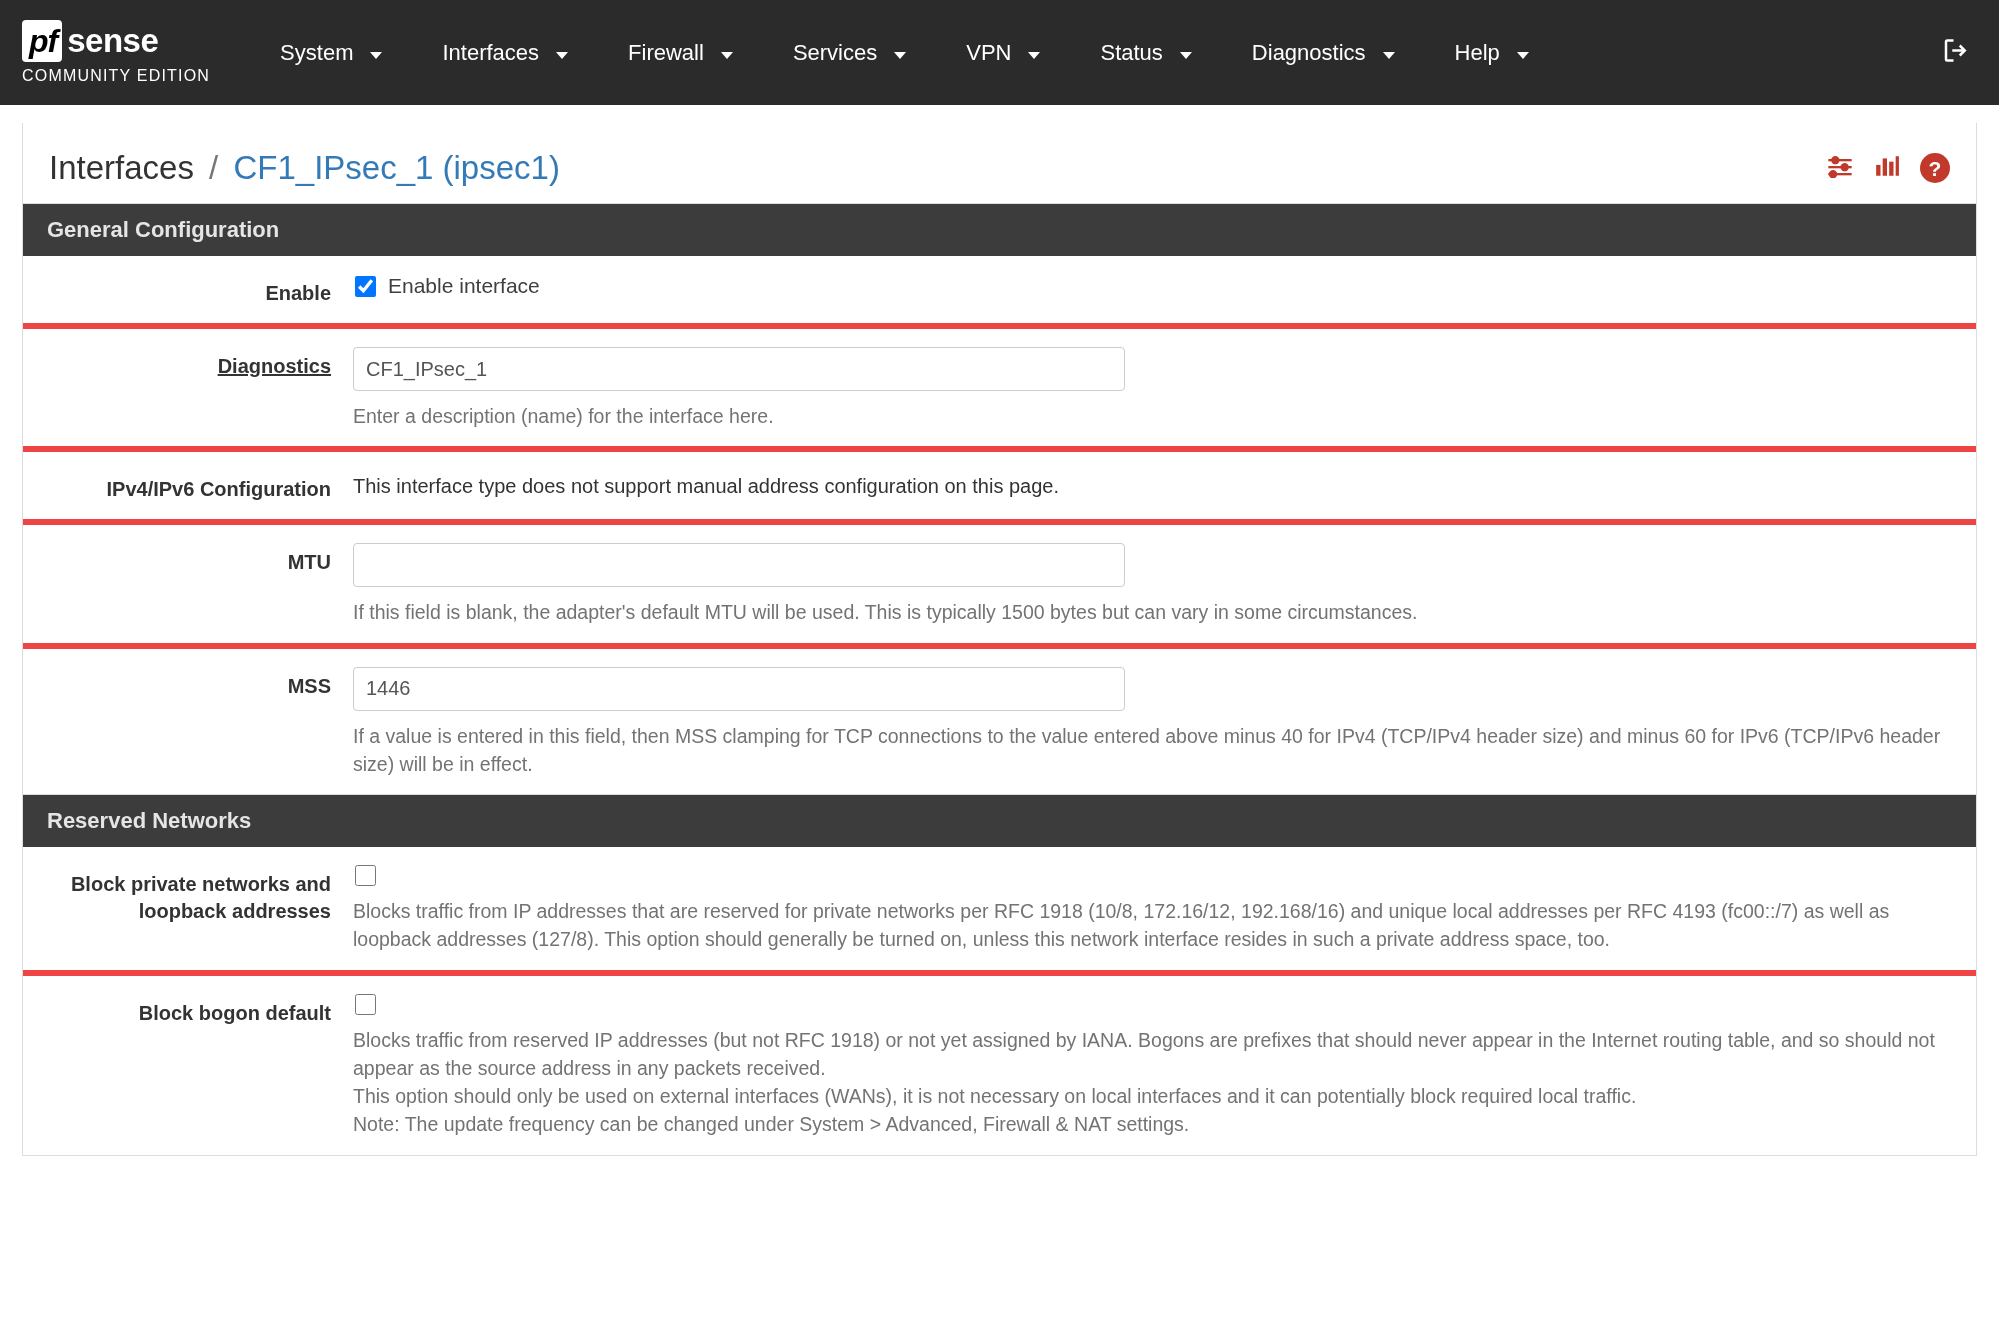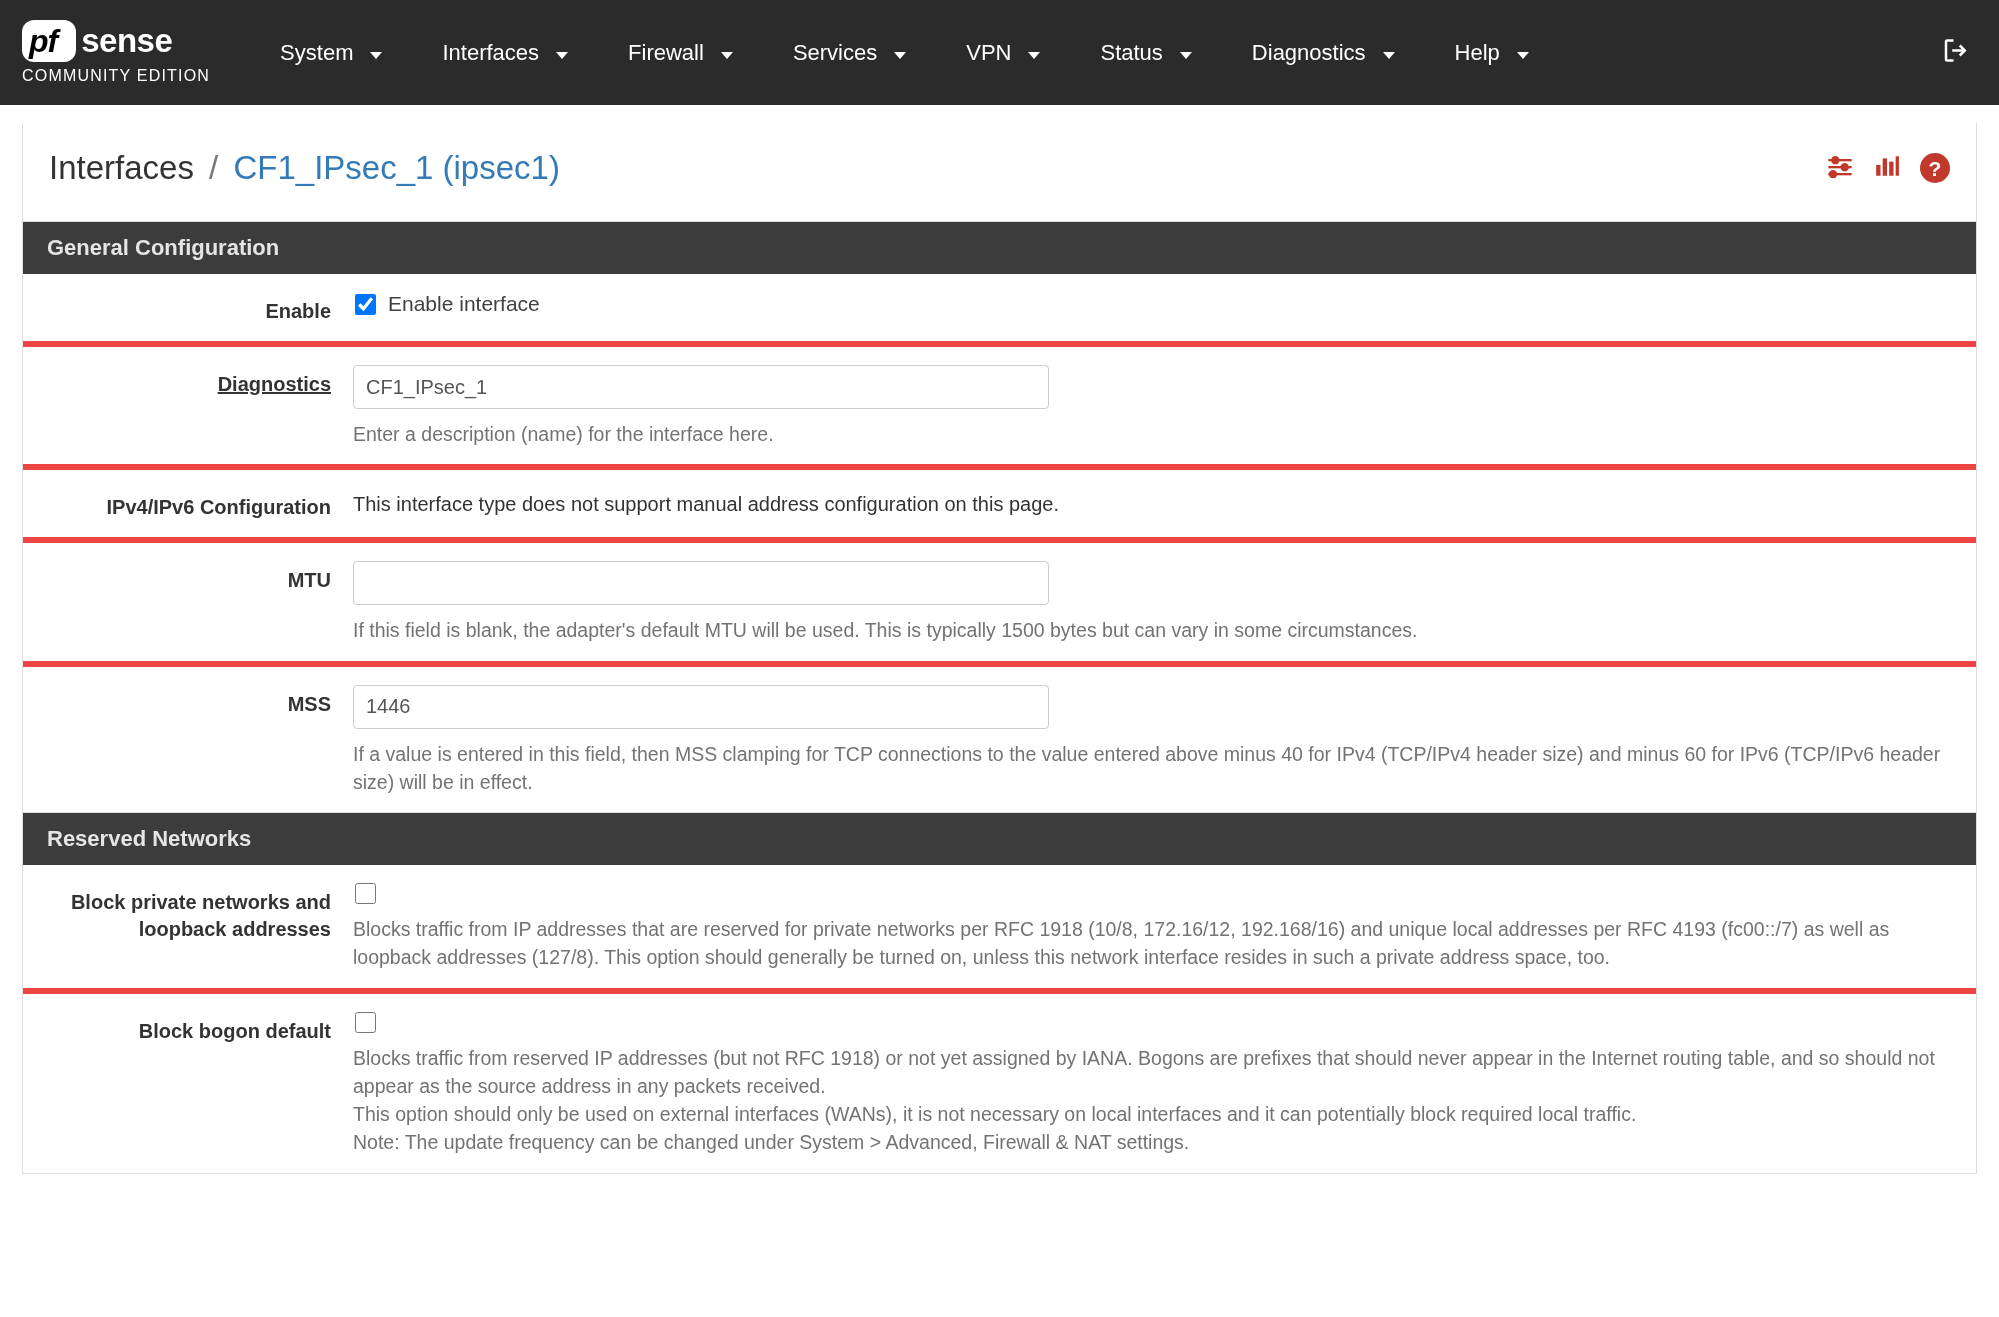--- a/index.html
+++ b/index.html
@@ -33,24 +33,24 @@
   .brand-logo {
     display: flex;
     align-items: center;
   }
   .brand-pf {
     background: #ffffff;
     color: #000000;
     font-weight: bold;
     font-size: 32px;
     line-height: 34px;
-    padding: 4px 19px 4px 7px;
+    padding: 4px 5px 4px 7px;
     letter-spacing: -1px;
     font-style: italic;
-    border-radius: 12px;
+    border-radius: 4px;
   }
   .brand-sense {
     color: #ffffff;
     font-weight: bold;
     font-size: 33px;
     line-height: 34px;
     padding-left: 5px;
     letter-spacing: -0.5px;
   }
   .brand-sub {
@@ -103,21 +103,21 @@
     background: #ffffff;
   }
 
   .page-header {
     border: 1px solid #dddddd;
     border-top: none;
     background: #ffffff;
     display: flex;
     align-items: center;
     justify-content: space-between;
-    padding: 26px 26px 34px 26px;
+    padding: 26px 26px 16px 26px;
     margin-top: 18px;
     box-sizing: border-box;
   }
   .breadcrumb {
     font-size: 33px;
     color: #333333;
     font-weight: normal;
   }
   .breadcrumb .sep { color: #777777; margin: 0 6px; }
   .breadcrumb .crumb-link { color: #337ab7; }
@@ -188,21 +188,21 @@
     line-height: 1.45;
     margin-top: 11px;
     max-width: 1600px;
   }
   .static-text {
     color: #333333;
     font-size: 20px;
     padding-top: 5px;
   }
   input[type="text"] {
-    width: 696px;
+    width: 772px;
     max-width: 100%;
     height: 44px;
     font-size: 20px;
     padding: 4px 12px;
     border: 1px solid #cccccc;
     border-radius: 4px;
     box-sizing: border-box;
     color: #555555;
     font-family: "Liberation Sans", sans-serif;
     background: #ffffff;

